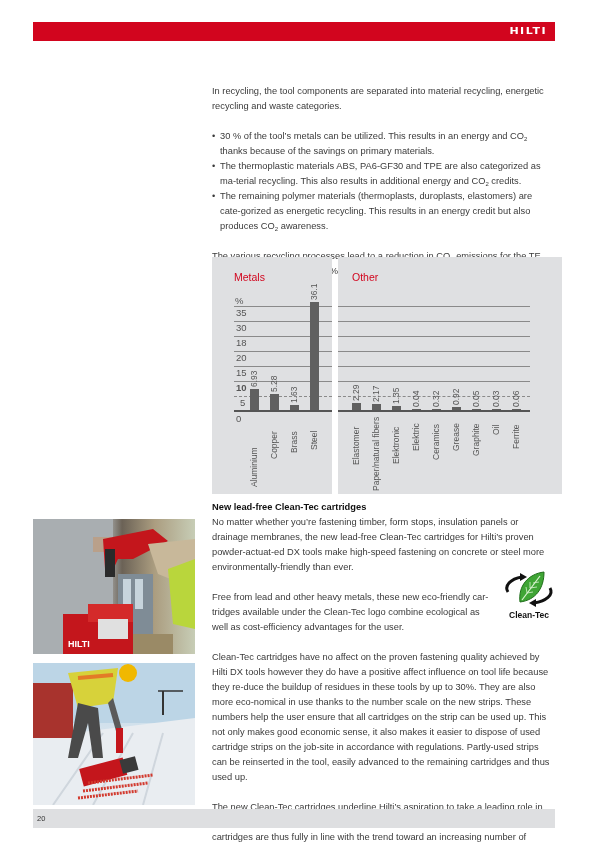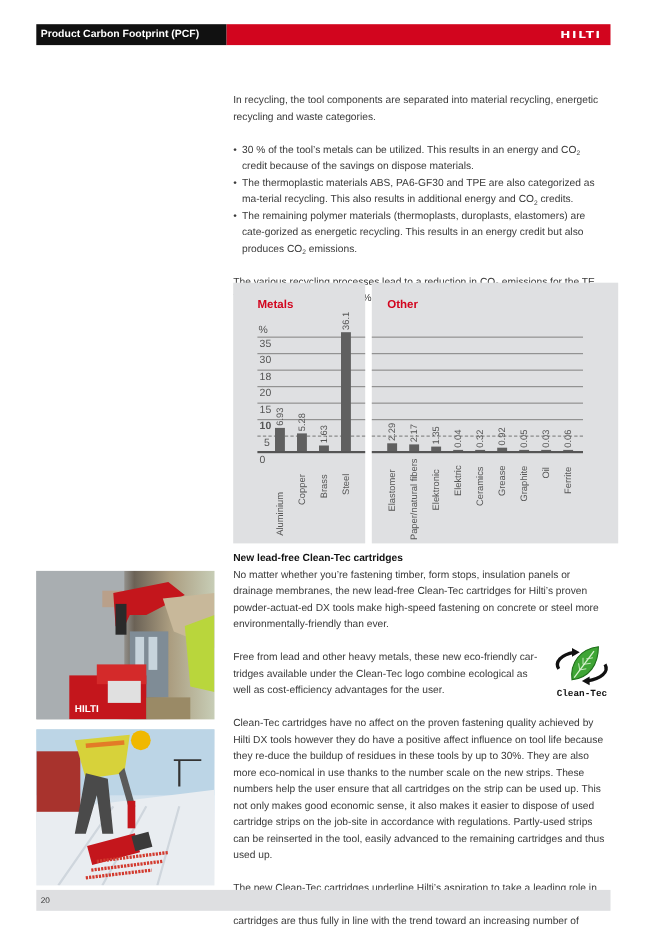--- a/index.html
+++ b/index.html
@@ -20,61 +20,60 @@
   .txt p { margin: 0; }
   ul.bul { margin: 0; padding: 0; list-style: none; }
   ul.bul li { position: relative; padding-left: 8px; }
   ul.bul li::before { content: "•"; position: absolute; left: 0; top: 0; }
   sub { font-size: 6px; vertical-align: -2px; line-height: 0; }
 
   
   .panel { position: absolute; top: 257px; height: 237px; background: #dfe0e2; }
   .panel-metals { left: 212px; width: 120px; }
   .panel-other { left: 338px; width: 224px; }
-  .panel-title { position: absolute; top: 14px; font-weight: bold; font-size: 10.5px; color: #d2051e; }
+  .panel-title { position: absolute; top: 14px; font-weight: normal; font-size: 10.5px; color: #d2051e; }
   .gridline { position: absolute; height: 1px; background: #8a8a8a; }
   .gridline.dashed { background: none; border-top: 1px dashed #8a8a8a; height: 0; }
   .baseline { position: absolute; height: 2px; background: #555555; }
   .ytick { position: absolute; font-size: 9.5px; color: #555; }
   .bar { position: absolute; background: #606060; width: 9px; }
   .vlabel { position: absolute; font-size: 8.5px; color: #555; transform-origin: left top;
             transform: rotate(-90deg); white-space: nowrap; }
 
   
   .photo { position: absolute; left: 33px; width: 162px; overflow: hidden; }
   .photo1 { top: 519px; height: 135px; background: linear-gradient(90deg, #9ea3a6 0%, #b1b4b5 45%, #6b6256 55%, #ab9d80 75%, #c7cdb6 100%); }
   .photo2 { top: 663px; height: 142px; background: linear-gradient(180deg, #b8d2e4 0%, #cfe0ec 40%, #dfe6ec 60%, #eef1f4 100%); }
 
   
-  .cleantec { position: absolute; left: 500px; top: 584px; width: 58px; height: 56px; font-family: Liberation Mono, monospace; }
+  .cleantec { position: absolute; left: 500px; top: 568px; width: 58px; height: 56px; }
   .cleantec-label { position: absolute; left: 0; top: 42px; width: 58px; text-align: center;
                     font-weight: bold; font-size: 8.5px; color: #111; }
 
   
   .ftr { position: absolute; left: 33px; top: 809px; width: 522px; height: 19px; background: #dedfe1;
          font-size: 7.5px; color: #333; line-height: 19px; }
   .ftr .pg { position: absolute; left: 4px; }
   .ftr .sec { position: absolute; right: 4px; }
 </style>
 </head>
 <body>
 
 <div class="hdr">
-  <div class="hdr-left">Product Carbon Footprint (PCF)</div>
   <div class="hdr-right">
     <span class="hilti-logo">HILTI</span>
   </div>
 </div>
 
 <div class="txt" style="top:84px;">
   <p>In recycling, the tool components are separated into material recycling, energetic recycling and waste categories.</p>
   <ul class="bul" style="margin-top:15px;">
-    <li><span>30 % of the tool’s metals can be utilized. This results in an energy and CO</span><sub>2</sub><span> credit because of the savings on dispose materials.</span></li>
+    <li><span>30 % of the tool’s metals can be utilized. This results in an energy and CO</span><sub>2</sub><span> thanks because of the savings on primary materials.</span></li>
     <li><span>The thermoplastic materials ABS, PA6-GF30 and TPE are also categorized as ma-terial recycling. This also results in additional energy and CO</span><sub>2</sub><span> credits.</span></li>
-    <li><span>The remaining polymer materials (thermoplasts, duroplasts, elastomers) are cate-gorized as energetic recycling. This results in an energy credit but also produces CO</span><sub>2</sub><span> emissions.</span></li>
+    <li><span>The remaining polymer materials (thermoplasts, duroplasts, elastomers) are cate-gorized as energetic recycling. This results in an energy credit but also produces CO</span><sub>2</sub><span> awareness.</span></li>
   </ul>
   <p style="margin-top:15px;"><span>The various recycling processes lead to a reduction in CO</span><sub>2</sub><span> emissions for the TE 70-ATC of approximately 17 %.</span></p>
 </div>
 
 <div class="panel panel-metals">
   <div class="panel-title" style="left:22px;">Metals</div>
   <div class="ytick" style="left:23px;top:38px;">%</div>
 
   <div class="gridline" style="left:22px;right:0;top:49px;"></div>
   <div class="gridline" style="left:22px;right:0;top:64px;"></div>

